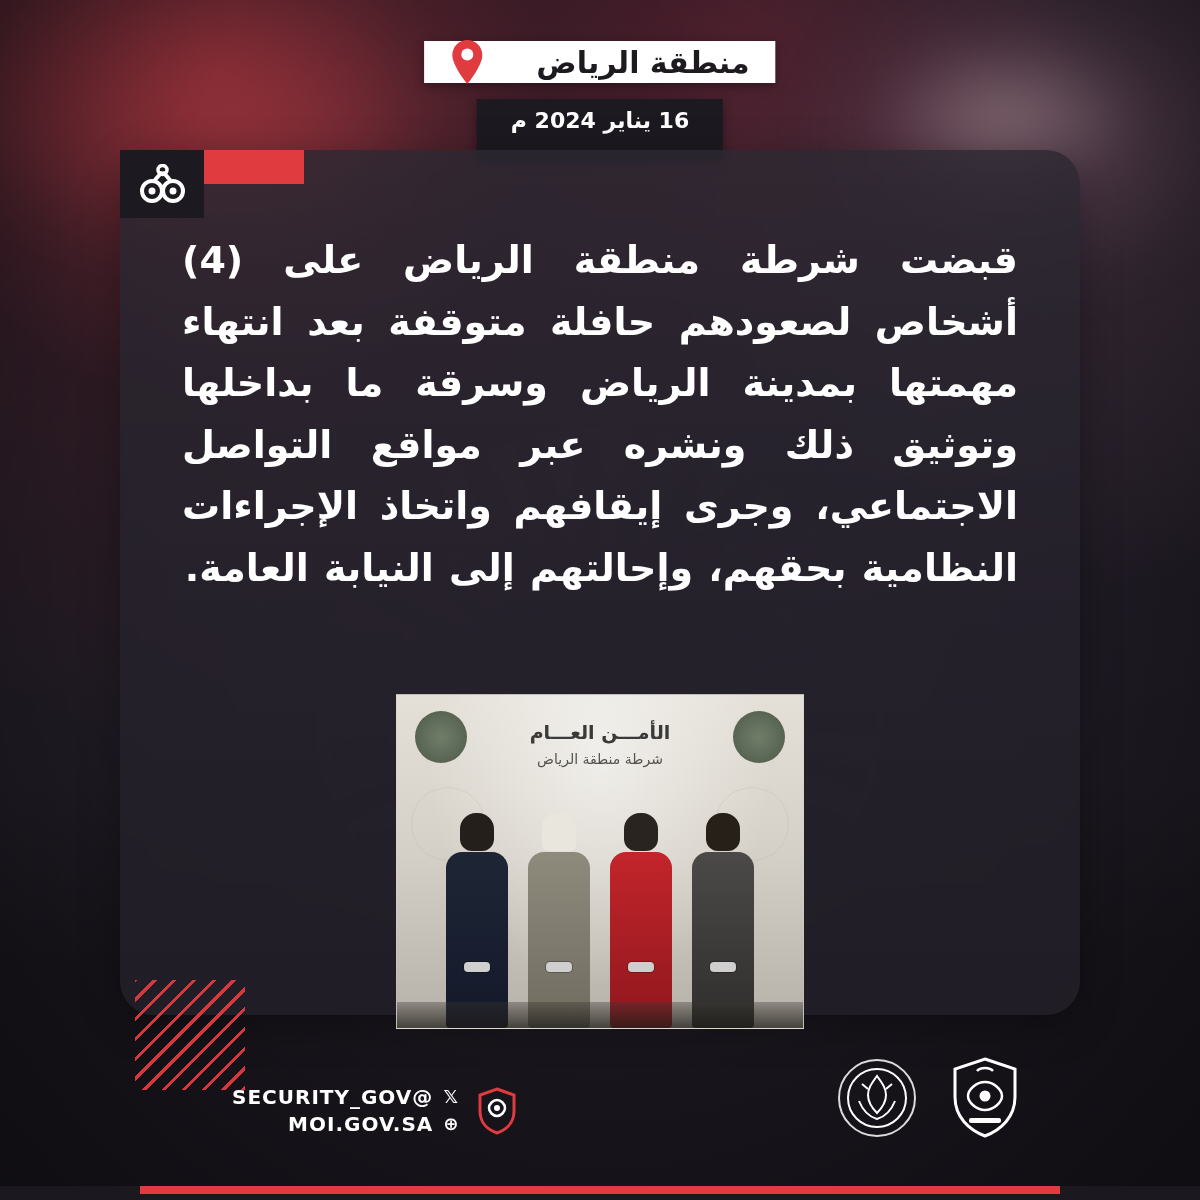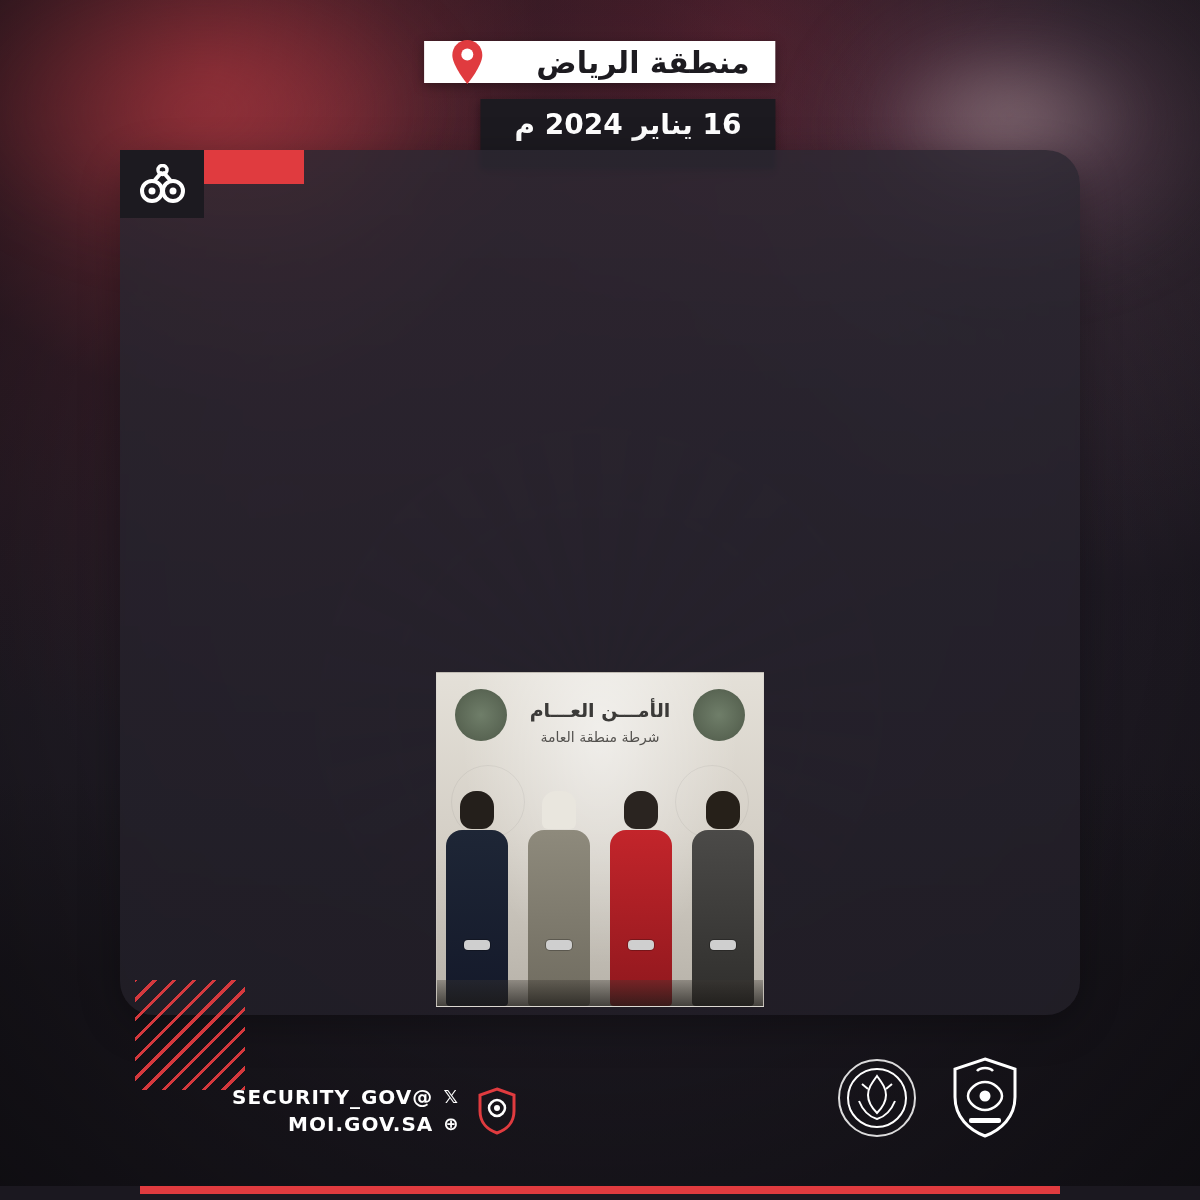--- a/index.html
+++ b/index.html
@@ -82,23 +82,22 @@
   }
   .pin {
     position: relative; width: 34px; height: 46px;
   }
   .pin svg { display: block; }
 
   .date-badge {
     position: absolute; top: 99px; left: 50%; transform: translateX(-50%);
     background: #1c1a20; color: #ffffff;
     padding: 9px 34px 28px;
-    font-size: 28px; font-weight: bold;
+    font-size: 22px; font-weight: bold;
     box-shadow: 0 3px 10px rgba(0,0,0,0.35);
-    margin-left: 28px;
   }
 
   
   .card {
     position: absolute;
     left: 120px; top: 150px; width: 960px; height: 865px;
     background: linear-gradient(180deg, rgba(44,40,50,0.82) 0%, rgba(38,34,44,0.86) 50%, rgba(34,31,40,0.88) 100%);
     border-radius: 34px;
     backdrop-filter: blur(2px);
     box-shadow: 0 10px 40px rgba(0,0,0,0.30);
@@ -123,21 +122,21 @@
     line-height: 1.62;
     font-weight: bold;
     text-align: justify;
     text-align-last: right;
     direction: rtl;
     word-spacing: 2px;
   }
 
   .photo {
     position: absolute; left: 50%; transform: translateX(-50%);
-    top: 522px; width: 328px; height: 335px;
+    top: 544px; width: 408px; height: 335px;
     border: 1px solid rgba(255,255,255,0.10);
     background: linear-gradient(180deg, #d9d5cd 0%, #cfcac1 55%, #b9b4ab 100%);
     overflow: hidden;
   }
   .photo .wall {
     position: absolute; inset: 0;
     background:
       radial-gradient(ellipse at 50% 18%, rgba(255,255,255,0.55), rgba(255,255,255,0) 60%),
       linear-gradient(180deg, #e4e0d8 0%, #d5d0c7 48%, #b6b1a8 100%);
   }
@@ -273,27 +272,28 @@
           <circle cx="13" cy="27" r="10" fill="none" stroke="#ffffff" stroke-width="4"></circle>
           <circle cx="34" cy="27" r="10" fill="none" stroke="#ffffff" stroke-width="4"></circle>
           <circle cx="13" cy="27" r="3.5" fill="#ffffff"></circle>
           <circle cx="34" cy="27" r="3.5" fill="#ffffff"></circle>
           <path d="M16 16l6-7M31 16l-6-7" stroke="#ffffff" stroke-width="4" stroke-linecap="round"></path>
           <circle cx="23.5" cy="6" r="4.5" fill="none" stroke="#ffffff" stroke-width="3.5"></circle>
         </svg>
       </div>
     </div>
 
+    <div class="headline">قبضت شرطة منطقة الرياض على (4) أشخاص لصعودهم حافلة متوقفة بعد انتهاء مهمتها بمدينة الرياض وسرقة ما بداخلها وتوثيق ذلك ونشره عبر مواقع التواصل الاجتماعي، وجرى إيقافهم واتخاذ الإجراءات النظامية بحقهم، وإحالتهم إلى النيابة العامة.</div>
 
     <div class="photo">
       <div class="wall"></div>
       <div class="emb left"></div>
       <div class="emb right"></div>
       <div class="t1">الأمـــن العـــام</div>
-      <div class="t2">شرطة منطقة العامة</div>
+      <div class="t2">شرطة منطقة الرياض</div>
       <div class="ghost l"></div>
       <div class="ghost r"></div>
 
       <div class="suspects">
         <div class="sus s4">
           <div class="head"></div>
           <div class="body"></div>
           <div class="cuff"></div>
         </div>
         <div class="sus s3">

